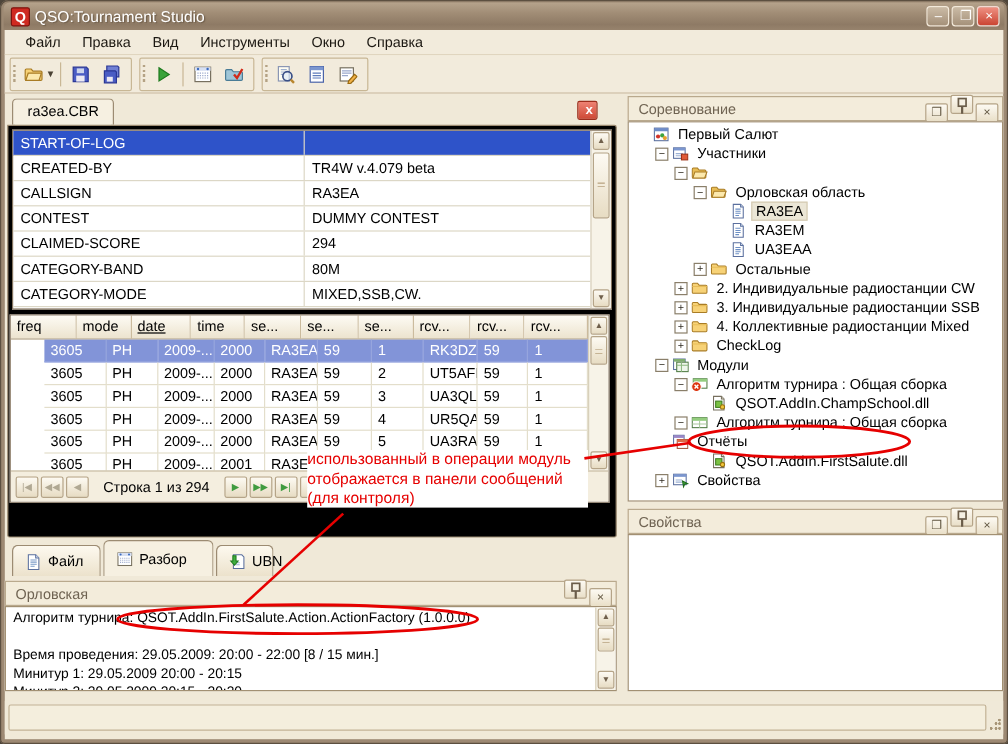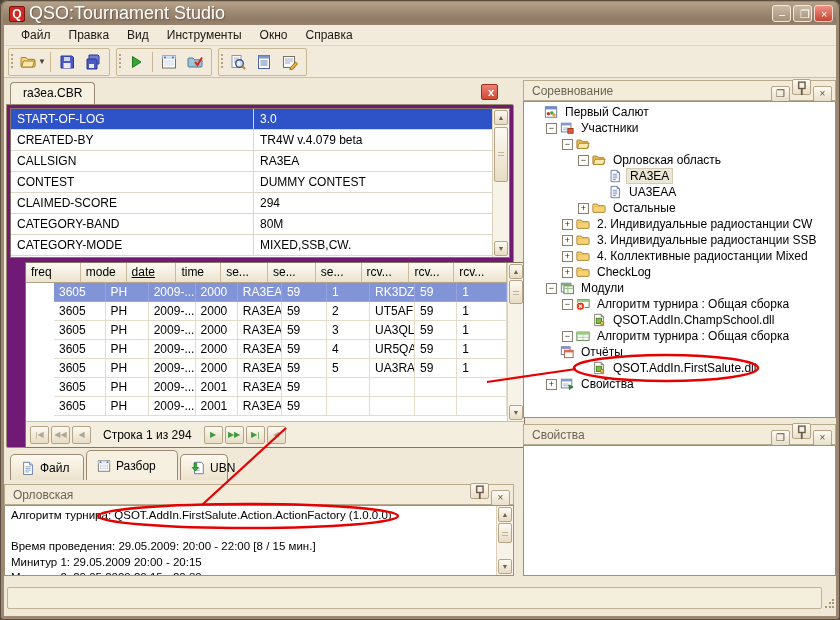--- a/index.html
+++ b/index.html
@@ -3,21 +3,21 @@
 <meta charset="utf-8">
 <style>
   html,body{margin:0;padding:0;background:#4e453a;font-family:"Liberation Sans",sans-serif;}
   *{box-sizing:border-box;}
   .window{position:relative;width:840px;height:620px;background:#9d8973;border-radius:7px 7px 4px 4px;overflow:hidden;box-shadow:0 0 0 1px #5c4f40 inset;}
   .titlebar{position:absolute;top:2px;left:3px;right:3px;height:23px;border-radius:5px 5px 0 0;
     background:linear-gradient(180deg,#b6a38c 0%,#a08c75 40%,#8e7a65 80%,#97836d 100%);
     display:flex;align-items:center;padding:0 4px;}
   .app-icon{width:16px;height:16px;background:#cf2a21;border:1px solid #7e120d;border-radius:2px;margin:0 4px 0 2px;
     color:#fff;font-weight:bold;font-size:12px;line-height:14px;text-align:center;}
-  .title-text{color:#fff;font-size:18px;flex:1;text-shadow:1px 1px 1px #6d5c49;}
+  .title-text{color:#fff;font-size:13px;flex:1;text-shadow:1px 1px 1px #6d5c49;}
   .tb-controls{display:flex;gap:2px;}
   .win-btn{width:19px;height:17px;border:1px solid #f3e9da;border-radius:3px;font-size:11px;line-height:14px;text-align:center;
     background:linear-gradient(180deg,#cbbba6,#a5917a);color:#fff;}
   .win-btn.close{background:linear-gradient(180deg,#ef9183,#ca4432);border-color:#f3d9d2;}
   .body-area{position:absolute;top:25px;left:4px;right:4px;bottom:4px;background:#f0e9d8;}
   
   .menubar{position:absolute;top:0;left:0;right:0;height:21px;display:flex;align-items:center;padding-left:8px;background:#f2ebdc;border-bottom:1px solid #e0d5bf;}
   .menu-item{font-size:12px;color:#1c1812;padding:2px 9px;cursor:default;}
   .toolbar{position:absolute;top:21px;left:0;right:0;height:32px;background:#f2ebdc;border-bottom:1px solid #cdbfa6;display:flex;align-items:center;padding-left:4px;gap:6px;}
   .tb-group{display:flex;align-items:center;height:28px;border:1px solid #c8b795;border-radius:2px;background:#f2ebdc;padding:0 3px 0 6px;position:relative;}
@@ -29,38 +29,38 @@
   .ico{display:inline-block;width:16px;height:16px;}
   .ico svg{width:16px;height:16px;display:block;}
   .ico.sm, .ico.sm svg{width:14px;height:14px;}
   
   .doc-tabstrip{position:absolute;top:57px;left:0;width:510px;height:22px;}
   .doc-tab{position:absolute;left:6px;top:0;height:22px;padding:3px 12px 0 12px;font-size:12px;
     background:#f6f0e1;border:1px solid #9c8b72;border-bottom:none;border-radius:4px 4px 0 0;}
   .doc-close{position:absolute;right:16px;top:2px;width:17px;height:16px;border-radius:2px;
     background:linear-gradient(180deg,#ee8273,#ce4936);border:1px solid #9c2d1c;color:#fff;font-size:11px;line-height:13px;text-align:center;font-weight:bold;}
   
-  .doc-frame{position:absolute;top:79px;left:2px;width:508px;height:344px;border:1px solid #9c8b72;background:#701a75;border-radius:0 2px 2px 2px;}
+  .doc-frame{position:absolute;top:79px;left:2px;width:508px;height:344px;border:1px solid #9c8b72;background:#000000;border-radius:0 2px 2px 2px;}
   .sunken{position:absolute;border:1px solid #857560;background:#fff;overflow:hidden;}
   .propgrid{left:3px;top:3px;width:500px;height:150px;}
   .pg-row{display:flex;height:21px;border-bottom:1px solid #dcd7c6;font-size:12px;color:#000;}
   .pg-name{width:243px;padding:3px 0 0 6px;border-right:1px solid #dcd7c6;overflow:hidden;white-space:nowrap;}
   .pg-val{flex:1;padding:3px 0 0 6px;overflow:hidden;white-space:nowrap;}
   .pg-row.sel{background:#2e53c9;color:#fff;}
   
   .sb{position:absolute;top:0;right:0;bottom:0;width:17px;background:#f7f3e8;border-left:1px solid #d8d0bb;}
   .sb-btn{position:absolute;left:1px;right:1px;height:15px;border:1px solid #b5a488;border-radius:2px;
     background:linear-gradient(180deg,#fdfaf3,#e7dcc3);font-size:7px;color:#6f5f4b;text-align:center;line-height:13px;}
   .sb-btn.up{top:1px;} .sb-btn.dn{bottom:1px;}
   .sb-thumb{position:absolute;left:1px;right:1px;border:1px solid #b5a488;border-radius:2px;
     background:linear-gradient(180deg,#fdfaf3,#e7dcc3);}
   .sb-thumb:after{content:"";position:absolute;left:3px;right:3px;top:45%;height:5px;
     background:repeating-linear-gradient(180deg,#c5b394 0 1px,transparent 1px 3px);}
   
-  .qsotable{left:18px;top:157px;width:500px;height:186px;}
+  .qsotable{left:1px;top:157px;width:500px;height:157px;}
   .qt-headrow{display:flex;height:20px;}
   .qt-h{background:linear-gradient(180deg,#fdfbf4,#ece3ce);border-right:1px solid #cbbb9d;border-bottom:1px solid #b3a285;
     font-size:12px;padding:2px 0 0 5px;overflow:hidden;white-space:nowrap;}
   .qt-row{display:flex;height:19px;margin-left:28px;}
   .qt-c{font-size:12px;padding:2px 0 0 5px;border-right:1px solid #e3decb;border-bottom:1px solid #e3decb;overflow:hidden;white-space:nowrap;}
   .qt-row.sel .qt-c{background:#8294d8;color:#fff;border-color:#96a5de;}
   .navbar{position:absolute;left:0;right:0;bottom:0;height:26px;background:#f4eedf;border-top:1px solid #c9bda4;display:flex;align-items:center;padding-left:4px;gap:2px;}
   .nav-btn{width:19px;height:18px;border:1px solid #b5a488;border-radius:2px;background:linear-gradient(180deg,#fdfaf3,#e7dcc3);
     font-size:8px;color:#3f9b3f;text-align:center;line-height:16px;padding:0;}
   .nav-btn.dis{color:#b0a893;}
@@ -220,21 +220,20 @@
     <div class="doc-tabstrip">
       <div class="doc-tab">ra3ea.CBR</div>
       <button class="doc-close">x</button>
     </div>
 
     <div class="doc-frame">
       <div class="sunken propgrid">
         <div id="pg-rows" style="position:absolute;left:0;top:0;right:17px;bottom:0;">
             <div class="pg-row sel">
               <div class="pg-name">START-OF-LOG</div>
-              <div class="pg-val">3.0</div>
             </div>
             <div class="pg-row">
               <div class="pg-name">CREATED-BY</div>
               <div class="pg-val">TR4W v.4.079 beta</div>
             </div>
             <div class="pg-row">
               <div class="pg-name">CALLSIGN</div>
               <div class="pg-val">RA3EA</div>
             </div>
             <div class="pg-row">
@@ -492,20 +491,31 @@
             <span class="exp-space"></span>
             <span class="ico sm tree-ico">
               <svg viewBox="0 0 16 16">
                 <path d="M3.5 1.5h7l2.5 2.5v10.5h-9.5z" fill="#fff" stroke="#5a6f9e"></path>
                 <path d="M10.5 1.5v2.5H13" fill="#dce6f5" stroke="#5a6f9e"></path>
                 <path d="M5.5 6h5M5.5 8h5M5.5 10h5M5.5 12h3.5" stroke="#6c8fc4"></path>
               </svg>
             </span>
             <span class="tree-label sel">RA3EA</span>
           </div>
+          <div class="tree-row" title="RA3EM" style="padding-left: 70px;">
+            <span class="exp-space"></span>
+            <span class="ico sm tree-ico">
+              <svg viewBox="0 0 16 16">
+                <path d="M3.5 1.5h7l2.5 2.5v10.5h-9.5z" fill="#fff" stroke="#5a6f9e"></path>
+                <path d="M10.5 1.5v2.5H13" fill="#dce6f5" stroke="#5a6f9e"></path>
+                <path d="M5.5 6h5M5.5 8h5M5.5 10h5M5.5 12h3.5" stroke="#6c8fc4"></path>
+              </svg>
+            </span>
+            <span class="tree-label">RA3EM</span>
+          </div>
           <div class="tree-row" title="UA3EAA" style="padding-left: 70px;">
             <span class="exp-space"></span>
             <span class="ico sm tree-ico">
               <svg viewBox="0 0 16 16">
                 <path d="M3.5 1.5h7l2.5 2.5v10.5h-9.5z" fill="#fff" stroke="#5a6f9e"></path>
                 <path d="M10.5 1.5v2.5H13" fill="#dce6f5" stroke="#5a6f9e"></path>
                 <path d="M5.5 6h5M5.5 8h5M5.5 10h5M5.5 12h3.5" stroke="#6c8fc4"></path>
               </svg>
             </span>
             <span class="tree-label">UA3EAA</span>
@@ -654,19 +664,24 @@
             </svg></button><button class="ph-btn">×</button></span>
     </div>
     <div class="panel-body props-body"></div>
 
     <div class="statusbar">
       <div class="status-inner"></div>
       <div class="grip"></div>
     </div>
   </div>
 
+  <div class="anno-text" style="color: rgb(230, 0, 0);">
+    <div>использованный в операции модуль</div>
+    <div>отображается в панели сообщений</div>
+    <div>(для контроля)</div>
+  </div>
   <svg class="overlay" id="anno-svg" width="840" height="620" viewBox="0 0 840 620">
     <ellipse id="anno-e1" cx="666" cy="368" rx="92" ry="13" fill="none" stroke-width="2.4" stroke="#e60000"></ellipse>
     <ellipse id="anno-e2" cx="248" cy="516" rx="150" ry="12" fill="none" stroke-width="2.4" stroke="#e60000"></ellipse>
     <line id="anno-l1" x1="487" y1="382" x2="576" y2="369" stroke-width="2.2" stroke="#e60000"></line>
     <line id="anno-l2" x1="286" y1="428" x2="203" y2="504" stroke-width="2.2" stroke="#e60000"></line>
   </svg>
 </div>
 
 </body></html>

